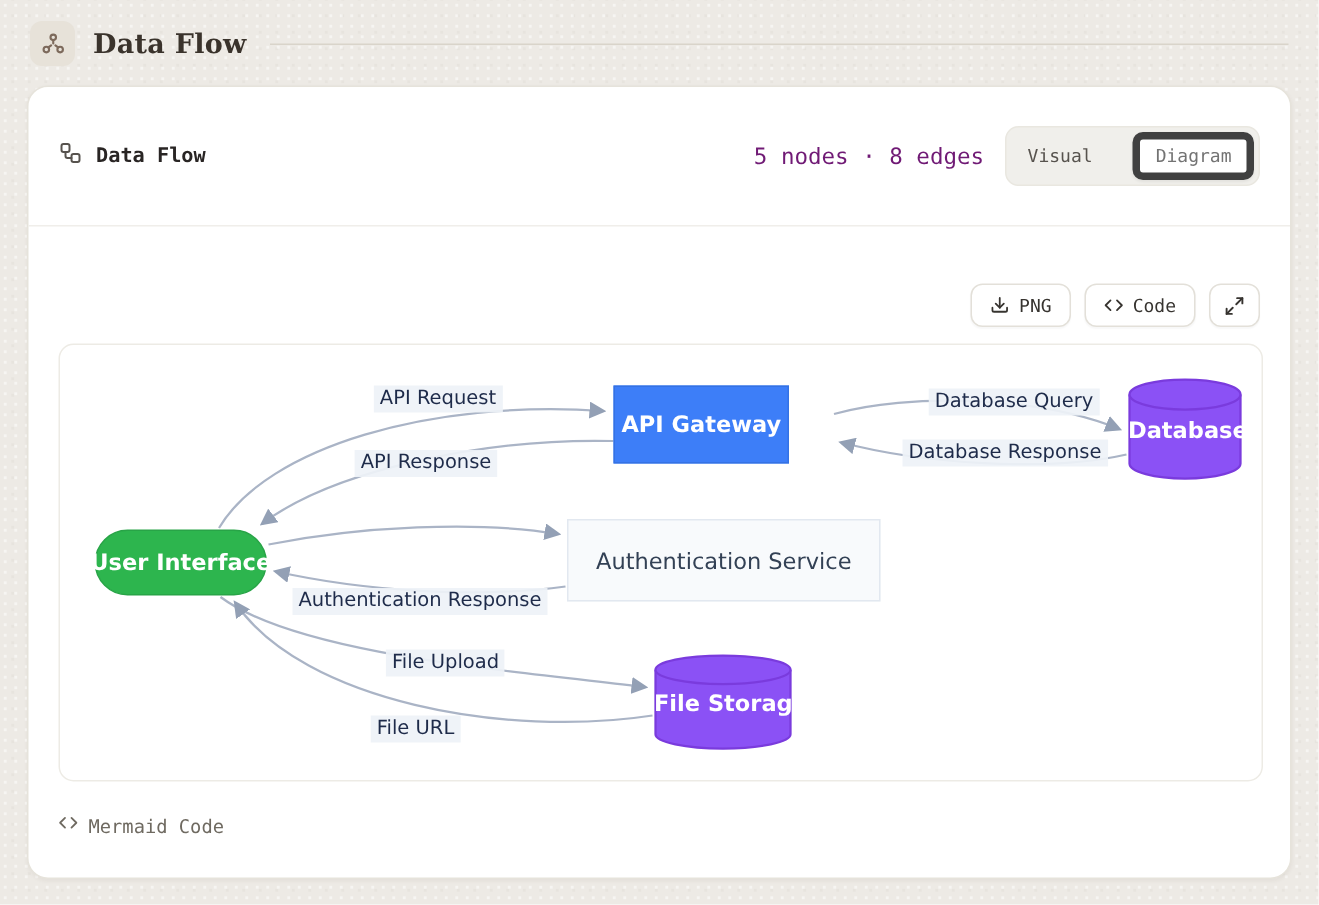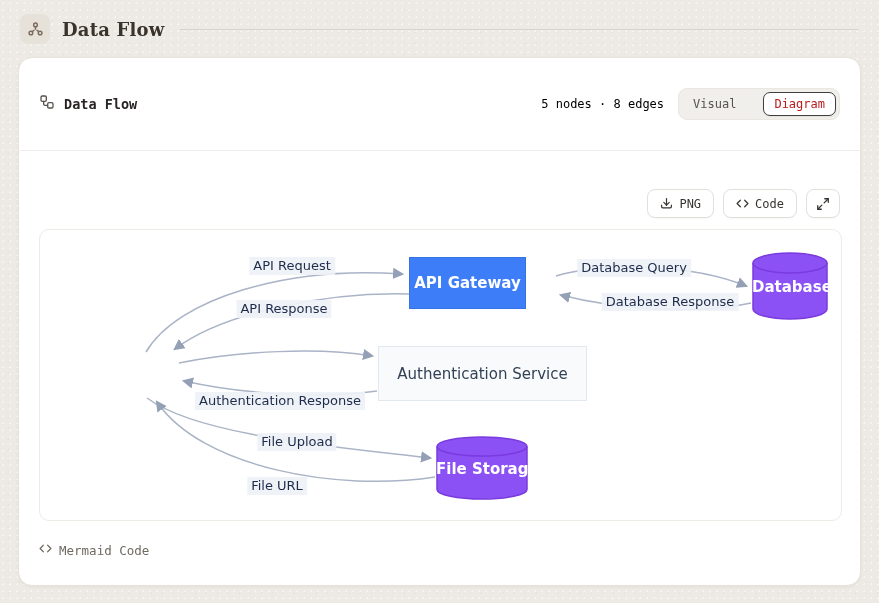--- a/index.html
+++ b/index.html
@@ -35,31 +35,31 @@
   }
   .card-header {
     height:93px; border-bottom:1px solid #f0eeea; display:flex; align-items:center;
     padding:0 20px;
   }
   .card-title-wrap { display:flex; align-items:center; gap:9px; }
   .card-title {
     font-family:"DejaVu Sans Mono", monospace; font-size:13.5px; font-weight:700; color:#292524;
   }
   .header-right { margin-left:auto; display:flex; align-items:center; gap:14px; }
-  .stats { font-family:"DejaVu Sans Mono", monospace; font-size:12px; color:#000000; }
+  .stats { font-family:"DejaVu Sans Mono", monospace; font-size:15px; color:#701a75; }
   .toggle {
     display:flex; align-items:center; background:#f0efeb; border:1px solid #e9e7e0;
     border-radius:9px; padding:3px; gap:16px;
   }
   .toggle button {
     font-family:"DejaVu Sans Mono", monospace; font-size:12px; border:none; background:transparent;
     color:#57534e; padding:5px 11px; border-radius:7px; cursor:pointer;
   }
   .toggle button.active {
-    background:#ffffff; color:#b91c1c; border:1px solid #404040;
+    background:#ffffff; color:#737373; border:5px solid #404040;
     box-shadow:0 1px 2px rgba(0,0,0,.06); padding:4px 10px;
   }
 
   
   .toolbar {
     position:absolute; right:20px; top:131px; display:flex; gap:9px; align-items:center;
   }
   .tool-btn {
     display:flex; align-items:center; gap:6px; background:#fff;
     border:1px solid #e3e0d9; border-radius:8px; padding:5px 12px; height:29px;
@@ -197,20 +197,23 @@
         <path d="M369,64 C288,62 184,82 135,119" marker-end="url(#arrow)"></path>
         <path d="M516,46 C565,32 652,34 706,56" marker-end="url(#arrow)"></path>
         <path d="M711,73 C658,85 574,79 521,65" marker-end="url(#arrow)"></path>
         <path d="M139,133 C200,121 278,117 332,126" marker-end="url(#arrow)"></path>
         <path d="M337,161 C278,169 202,164 144,151" marker-end="url(#arrow)"></path>
         <path d="M107,168 C158,206 298,217 390,228" marker-end="url(#arrow)"></path>
         <path d="M395,247 C298,262 162,238 117,172" marker-end="url(#arrow)"></path>
       </g>
     </svg>
 
+    <div class="node stadium">
+      <span class="node-label">User Interface</span>
+    </div>
 
     <div class="node rect-blue">
       <span class="node-label">API Gateway</span>
     </div>
 
     <div class="node rect-light">
       <span class="node-label">Authentication Service</span>
     </div>
 
     <div class="node cylinder cyl-db">
@@ -224,21 +227,21 @@
     <div class="node cylinder cyl-fs">
       <svg width="92" height="64" viewBox="0 0 92 64">
         <path d="M1,10.5 L1,53.5 A45,9.5 0 0 0 91,53.5 L91,10.5" fill="#8b51f5" stroke="#7a3bdd" stroke-width="1.5"></path>
         <ellipse cx="46" cy="10.5" rx="45" ry="9.5" fill="#8b51f5" stroke="#7a3bdd" stroke-width="1.5"></ellipse>
       </svg>
       <span class="node-label">File Storage</span>
     </div>
 
     <div class="edge-label" style="left:252px; top:36px;">API Request</div>
     <div class="edge-label" style="left:244px; top:79px;">API Response</div>
-    <div class="edge-label" style="left:594px; top:38px;">Database Query</div>
+    <div class="edge-label" style="left:636px; top:38px;">Database Query</div>
     <div class="edge-label" style="left:630px; top:72px;">Database Response</div>
     <div class="edge-label" style="left:240px; top:171px;">Authentication Response</div>
     <div class="edge-label" style="left:257px; top:212px;">File Upload</div>
     <div class="edge-label" style="left:237px; top:256px;">File URL</div>
   </div>
 
   <div class="card-footer">
     <span>
       <svg width="13" height="13" viewBox="0 0 24 24" fill="none" stroke="#6f6a61" stroke-width="2.2" stroke-linecap="round" stroke-linejoin="round">
         <polyline points="16 18 22 12 16 6"></polyline>

